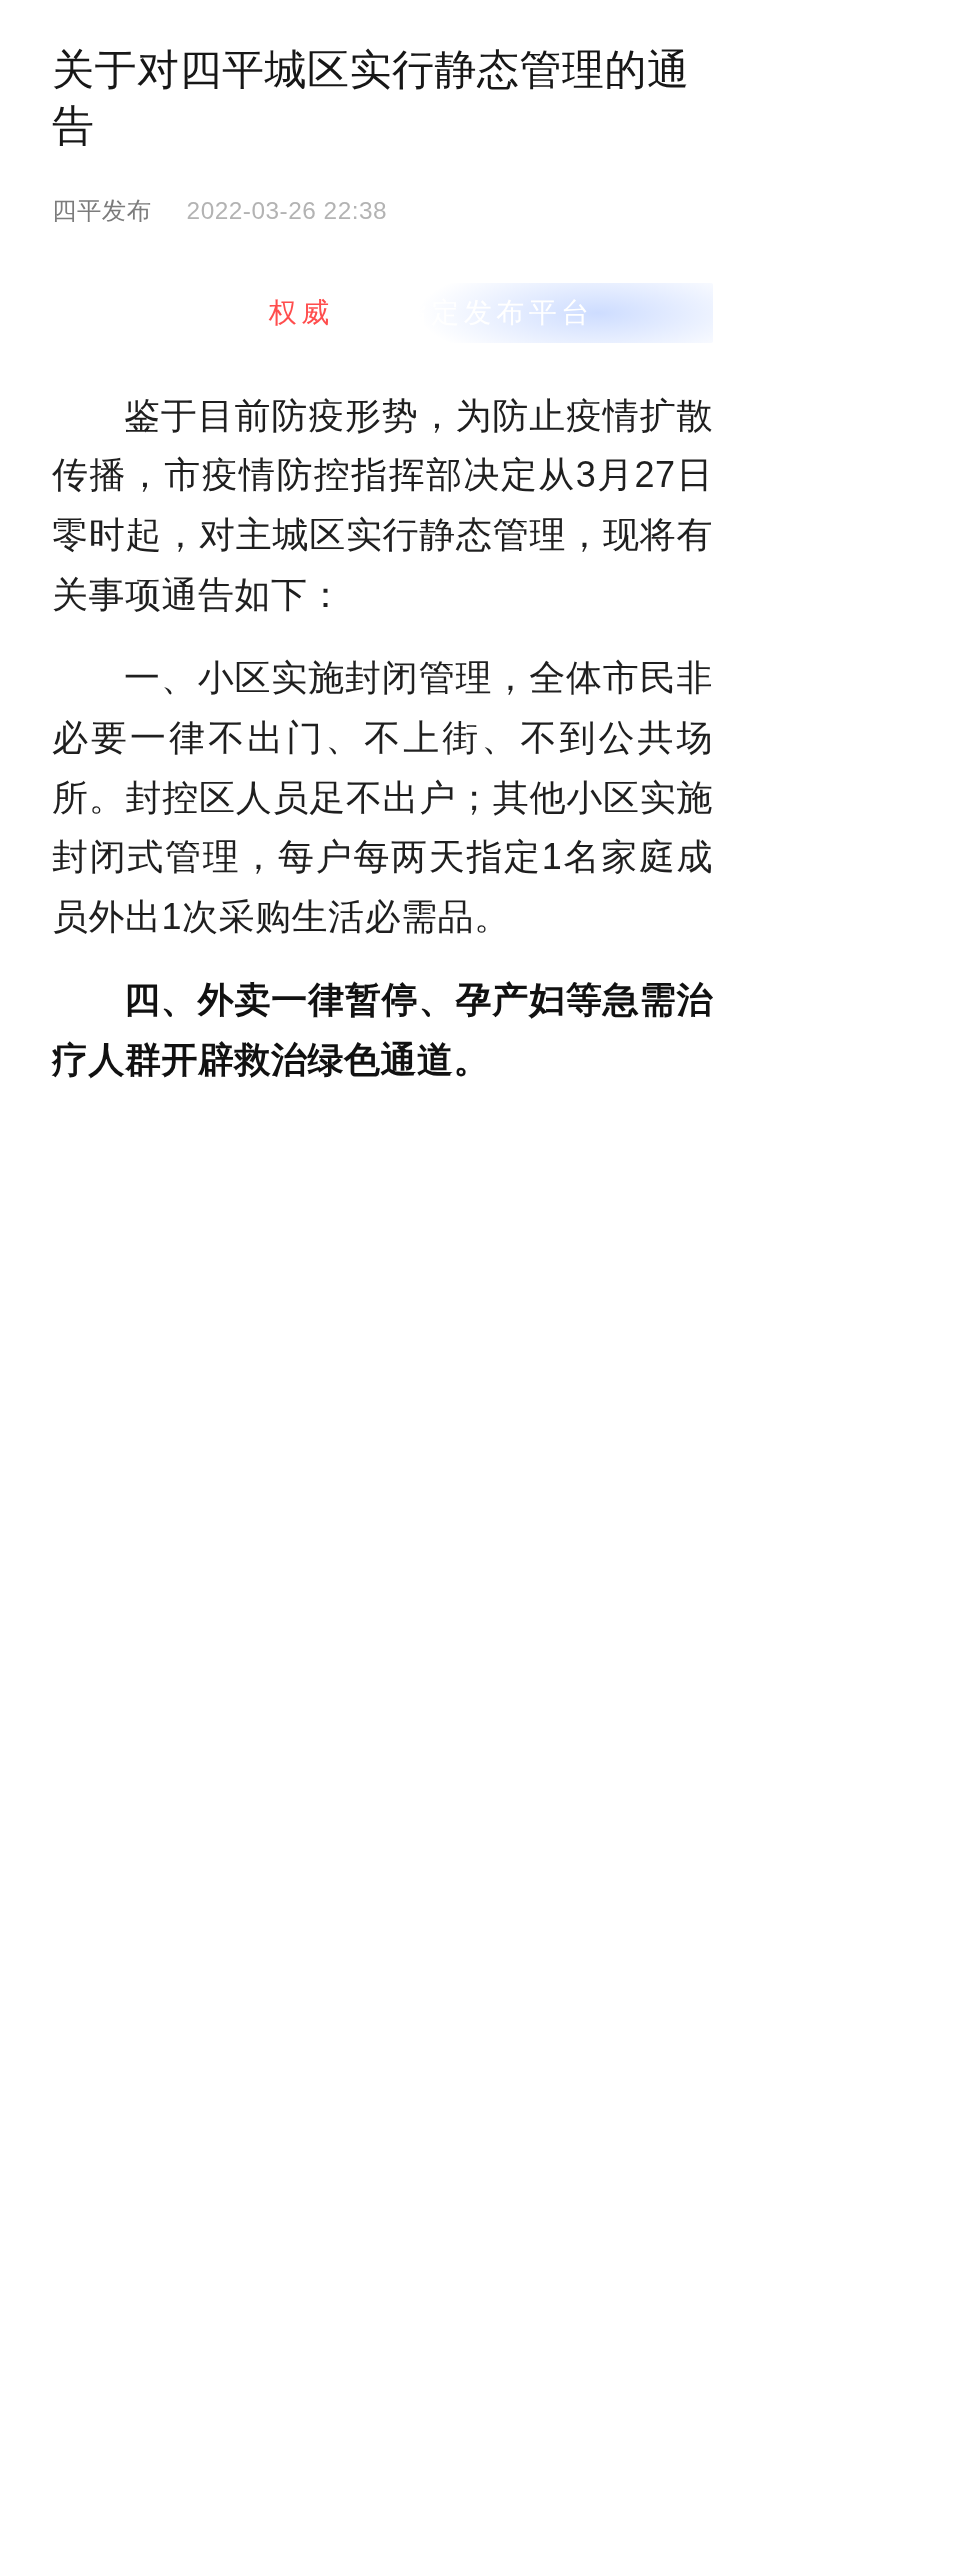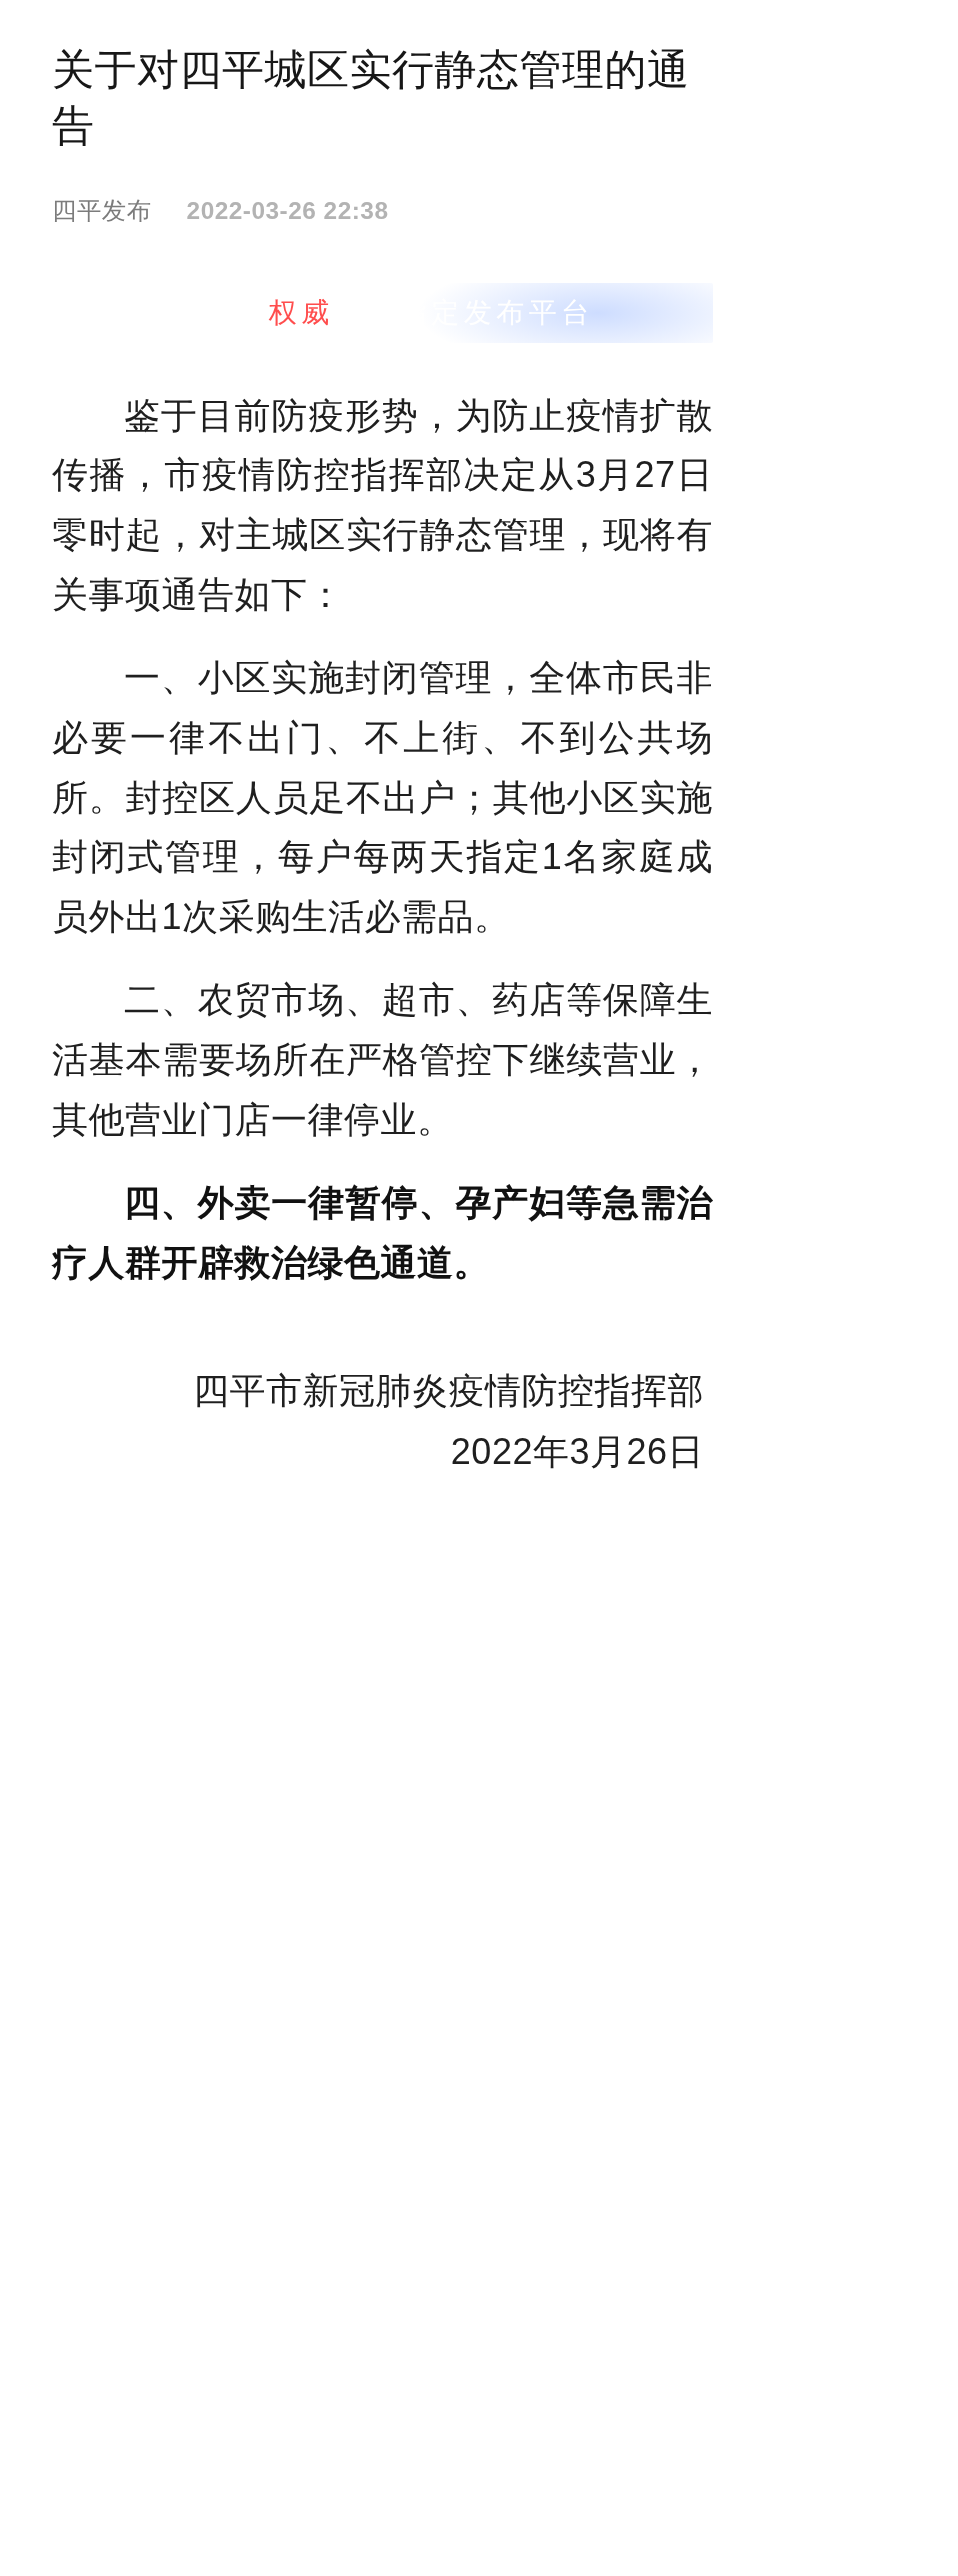--- a/index.html
+++ b/index.html
@@ -36,21 +36,20 @@
   }
   .meta-source {
     font-size: 24.4px;
     color: #7c7c7c;
     letter-spacing: 0.5px;
   }
   .meta-date {
     font-size: 24.4px;
     color: #b3b3b3;
     letter-spacing: 0.5px;
-    font-weight: bold;
   }
   .banner {
     margin-top: 56px;
     height: 60px;
     width: 100%;
     border-radius: 1.8px;
     background:
       linear-gradient(100deg,
         #0d1f5e 0%,
         #16307f 18%,
@@ -150,26 +149,21 @@
 
     <div class="banner">
       <div class="banner-text">
         <span>四平市</span><span class="hl">权威</span><span>信息指定发布平台</span>
       </div>
     </div>
 
     <div class="body-copy">
       <p class="para">鉴于目前防疫形势，为防止疫情扩散传播，市疫情防控指挥部决定从3月27日零时起，对主城区实行静态管理，现将有关事项通告如下：</p>
       <p class="para">一、小区实施封闭管理，全体市民非必要一律不出门、不上街、不到公共场所。封控区人员足不出户；其他小区实施封闭式管理，每户每两天指定1名家庭成员外出1次采购生活必需品。</p>
-      <p class="para">二、农贸市场、超市、药店等保障生活基本需要场所在严格管控下继续营业，其他营业门店一律停业。</p>
       <p class="para bold tight">四、外卖一律暂停、孕产妇等急需治疗人群开辟救治绿色通道。</p>
     </div>
 
-    <div class="signature">
-      <div class="line">四平市新冠肺炎疫情防控指挥部</div>
-      <div class="line">2022年3月26日</div>
-    </div>
 
     <div class="bottom-spacer"></div>
   </div>
 
 </div>
 
 
 </body></html>

